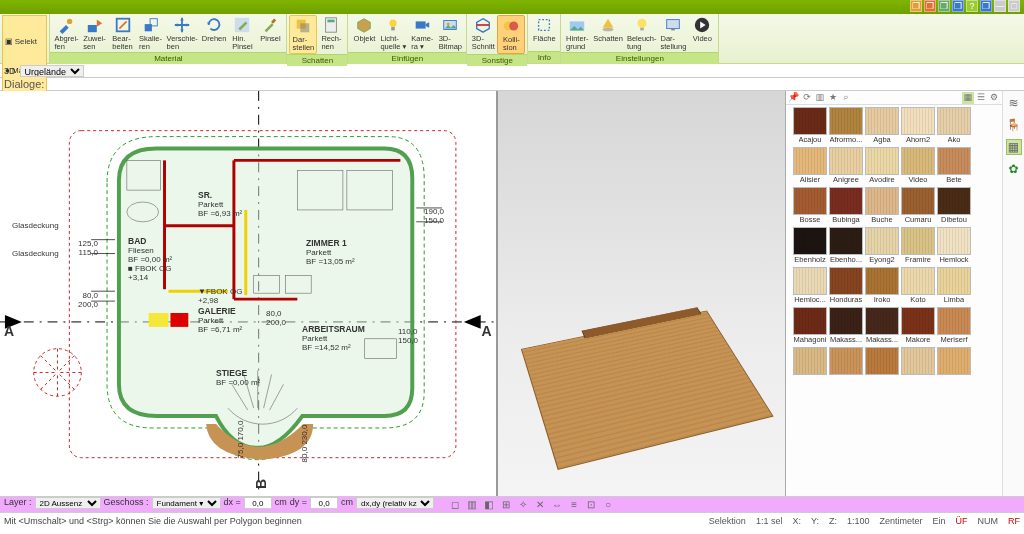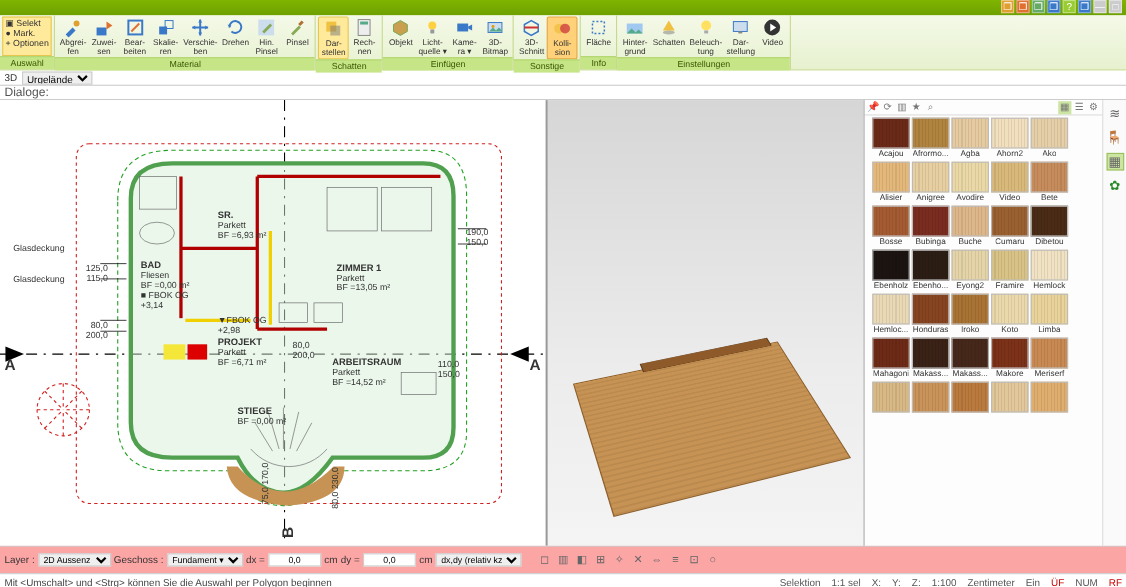--- a/index.html
+++ b/index.html
@@ -12,25 +12,25 @@
 .title-icons { position:absolute; right:4px; top:0; height:14px; display:flex; gap:2px; }
 .title-icons span { width:12px; height:12px; border:1px solid rgba(255,255,255,.4); font-size:9px; text-align:center; line-height:10px; }
 
 
 .ribbon { height:50px; background:linear-gradient(#f4f9e8,#e7f1cf); border-bottom:1px solid #c6d98f; display:flex; }
 .ribbon-group { border-right:1px solid #c6d98f; display:flex; flex-direction:column; }
 .ribbon-group .buttons { display:flex; flex:1; padding:1px 2px 0; }
 .ribbon-group .label { height:12px; background:#c5e587; font-size:8px; text-align:center; line-height:12px; color:#3a5700; border-top:1px solid #b2d56e; }
 .rbtn { display:flex; flex-direction:column; align-items:center; justify-content:flex-start; padding:1px 2px; min-width:28px; cursor:pointer; }
 .rbtn .ic { width:18px; height:18px; margin-bottom:1px; display:flex; align-items:center; justify-content:center; }
-.rbtn .txt { font-size:7.5px; line-height:8px; text-align:center; color:#333; white-space:pre-line; }
+.rbtn .txt { font-size:7.5px; line-height:8px; color:#333; white-space:pre-line; }
 .rbtn.sel { background:#ffea9b; border:1px solid #e6c64e; border-radius:2px; }
 .rbtn.highlight { background:#ffd27a; border:1px solid #e6a43e; border-radius:2px; }
 .selekt-box { background:#ffea9b; border:1px solid #e6c64e; padding:1px 2px; font-size:8px; }
-.selekt-box div { line-height:9px; }
+.selekt-box div { line-height:9px;margin-top:20px; }
 
 
 .secbar { height:14px; border-bottom:1px solid #ccc; display:flex; align-items:center; font-size:9px; padding-left:4px; gap:4px; }
 .secbar select { font-size:9px; border:1px solid #ccc; height:12px; }
 
 .dialog-bar { height:13px; border-bottom:1px solid #ccc; font-size:11px; padding-left:4px; line-height:13px; color:#555; }
 
 
 .main { display:flex; height:405px; position:relative; }
 .plan-view { flex:1.0; position:relative; background:#fff; border-right:2px solid #999; overflow:hidden; }
@@ -57,22 +57,22 @@
 
 .mat-tools { height:14px; display:flex; gap:1px; padding:1px 2px; border-bottom:1px solid #ddd; }
 .mat-tools span { width:12px; height:12px; font-size:9px; text-align:center; color:#777; cursor:pointer; }
 .mat-grid { flex:1; overflow:auto; padding:2px 6px; }
 .mat-row { display:flex; gap:0; margin-bottom:3px; }
 .mat-item { width:36px; display:flex; flex-direction:column; align-items:center; cursor:pointer; }
 .swatch { width:34px; height:28px; border:1px solid #bbb; }
 .mat-item .nm { font-size:7.5px; line-height:8px; margin-top:1px; white-space:nowrap; overflow:hidden; text-overflow:ellipsis; max-width:36px; text-align:center; }
 
 
-.toolbar-bottom { height:16px; border-top:1px solid #ccc; display:flex; align-items:center; gap:3px; padding:12px 4px; font-size:9px; background:#fca5a5; }
-.toolbar-bottom input { width:48px; height:12px; font-size:8px; border:1px solid #ccc; text-align:center; }
+.toolbar-bottom { height:16px; border-top:1px solid #ccc; display:flex; align-items:flex-start; gap:3px; padding:0 4px; font-size:9px; background:#f0abfc; }
+.toolbar-bottom input { width:28px; height:12px; font-size:8px; border:1px solid #ccc; text-align:center; }
 .toolbar-bottom select { font-size:8px; height:12px; border:1px solid #ccc; }
 .tb-ic { width:14px; height:14px; display:inline-flex; align-items:center; justify-content:center; color:#666; cursor:pointer; font-size:10px; }
 .status { height:16px; border-top:1px solid #ccc; display:flex; align-items:center; font-size:9px; padding:0 4px; justify-content:space-between; background:#fff; }
 .status .hint { color:#444; }
 .status .right { display:flex; gap:10px; color:#555; }
 .status .right span.red { color:#c00; }
 
 
 .wall-outer{stroke:#50a050;stroke-width:4;fill:none;}
 .wall-wash{fill:#d8f0d8;opacity:.5;}
@@ -447,21 +447,21 @@
     <div class="room-label" style="left:198px;top:100px;">
       <b>SR.</b><br><span>Parkett</span><br><span>BF =6,93 m²</span>
     </div>
     <div class="room-label" style="left:306px;top:148px;">
       <b>ZIMMER 1</b><br><span>Parkett</span><br><span>BF =13,05 m²</span>
     </div>
     <div class="room-label" style="left:198px;top:196px;">
       <span>▼FBOK OG</span><br><span>+2,98</span>
     </div>
     <div class="room-label" style="left:198px;top:216px;">
-      <b>PROJEKT</b><br><span>Parkett</span><br><span>BF =6,71 m²</span>
+      <b>GALERIE</b><br><span>Parkett</span><br><span>BF =6,71 m²</span>
     </div>
     <div class="room-label" style="left:302px;top:234px;">
       <b>ARBEITSRAUM</b><br><span>Parkett</span><br><span>BF =14,52 m²</span>
     </div>
     <div class="room-label" style="left:216px;top:278px;">
       <b>STIEGE</b><br><span>BF =0,00 m²</span>
     </div>
 
     <div class="room-label" style="left:78px;top:148px;text-align:right"><span>125,0</span><br><span>115,0</span></div>
     <div class="room-label" style="left:78px;top:200px;text-align:right"><span>80,0</span><br><span>200,0</span></div>

